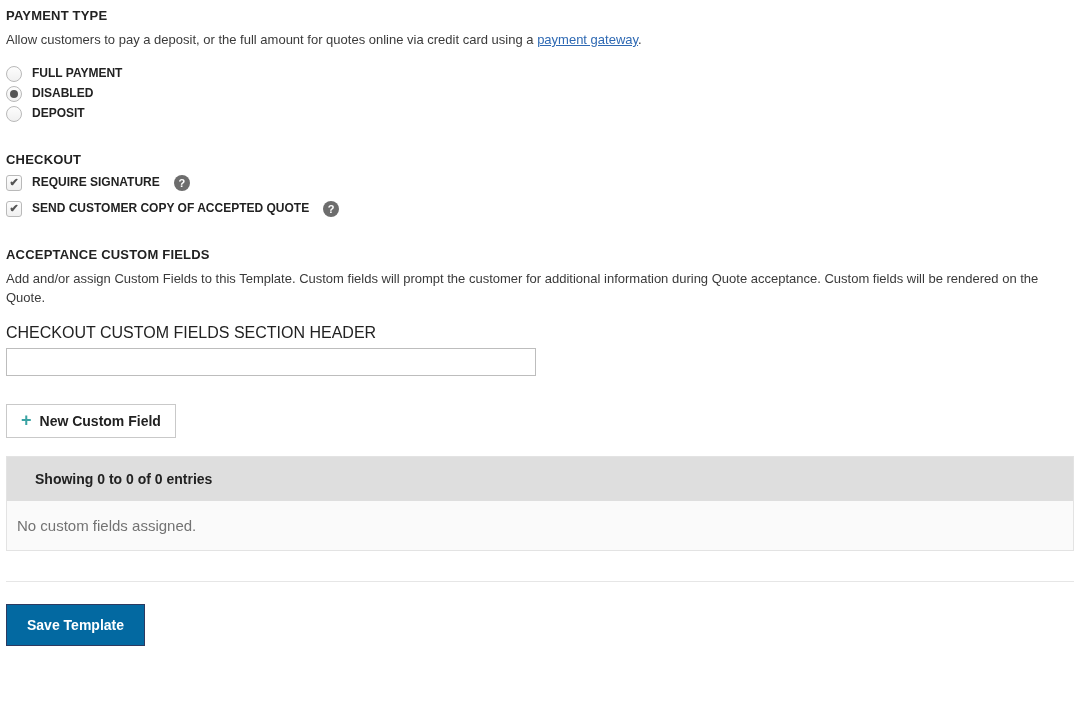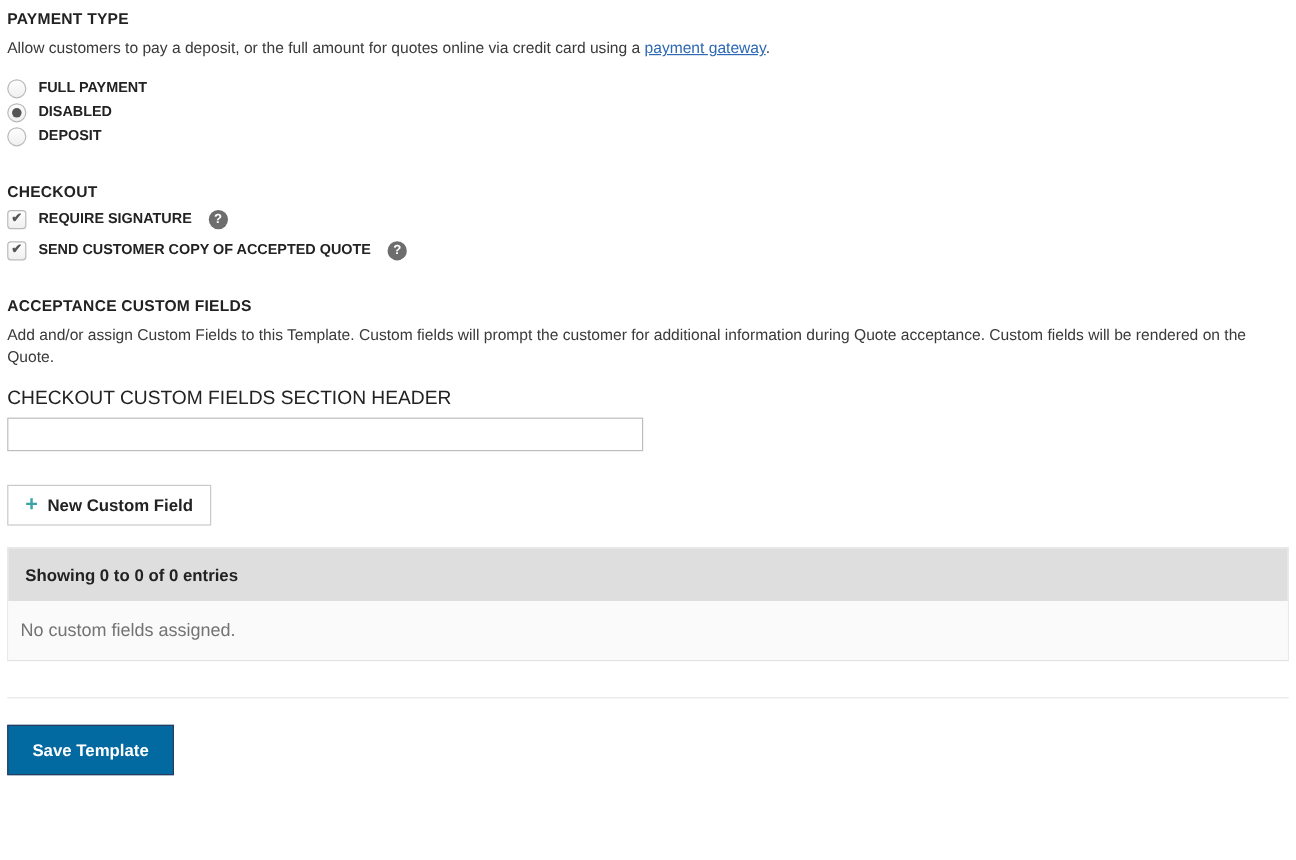--- a/index.html
+++ b/index.html
@@ -83,21 +83,21 @@
     }
     .plus {
       color: #3aa3a3; font-size: 18px; font-weight: 700; line-height: 0.5;
     }
     .table-wrap {
       border: 1px solid #e3e3e3;
       margin-top: 18px;
     }
     .table-head {
       background: #dedede;
-      padding: 14px 14px;
+      padding: 14px 28px;
       font-weight: 700;
       font-size: 14px;
       color: #222;
     }
     .table-body {
       background: #fafafa;
       padding: 16px 10px;
       font-size: 15px;
       color: #737373;
     }

